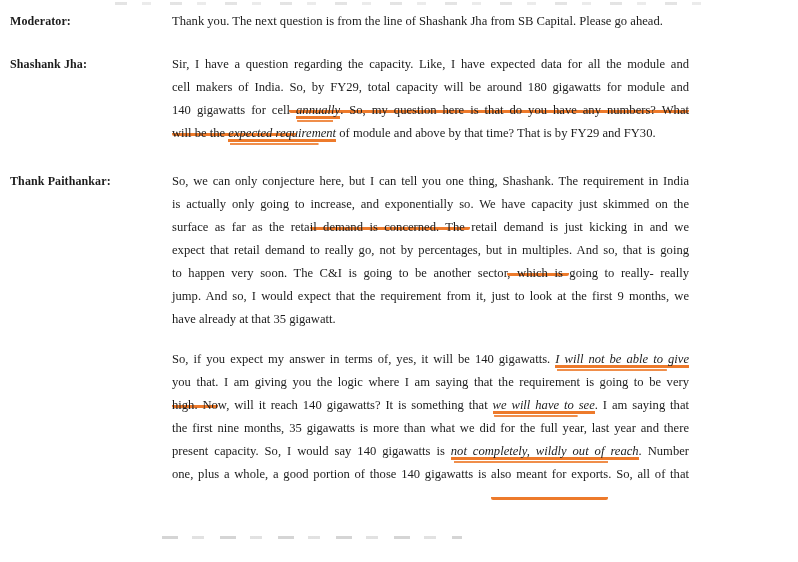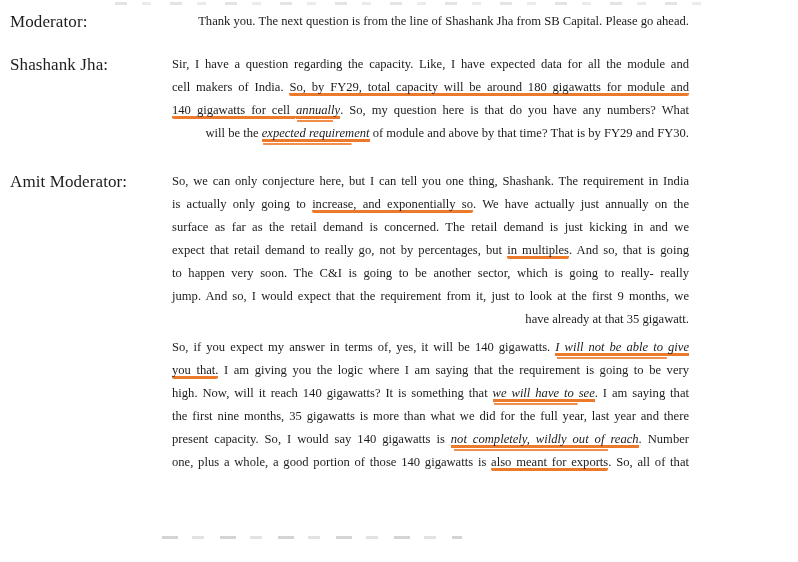--- a/index.html
+++ b/index.html
@@ -14,43 +14,43 @@
   }
   .page { padding: 10px 0 0 10px; position: relative; }
 
   .entry { display: flex; align-items: flex-start; }
   .entry.e1 { margin-top: 20px; }
   .entry.e2 { margin-top: 25px; }
 
   .speaker {
     flex: none;
     width: 162px;
-    font-weight: normal;
-    font-size: 17px;
+    font-weight: bold;
+    font-size: 12px;
     line-height: 23px;
     letter-spacing: 0.1px;
   }
 
   .content { flex: none; width: 517px; }
-  .paragraph + .paragraph { margin-top: 5px; }
+  .paragraph + .paragraph { margin-top: 17px; }
 
   .line {
     height: 23px;
     line-height: 23px;
-    text-align: right;
+    text-align: left;
     overflow: visible;
   }
   .line.j {
     text-align: justify;
     text-align-last: justify;
   }
 
   
   .u1 {
-    padding-bottom: 2px;
+    padding-bottom: 19px;
     background-image: linear-gradient(var(--ul), var(--ul));
     background-size: 100% 3px;
     background-position: 0 100%;
     background-repeat: no-repeat;
     border-radius: 2px;
   }
   
   .u2 {
     padding-bottom: 5px;
     background-image:
@@ -97,25 +97,25 @@
         <div class="content">
           <div class="paragraph">
             <div class="line j"><span>Sir, I have a question regarding the capacity. Like, I have expected data for all the module and</span></div>
             <div class="line j"><span>cell makers of India. </span><span class="u1">So, by FY29, total capacity will be around 180 gigawatts for module and</span></div>
             <div class="line j"><span class="u1">140 gigawatts for cell </span><span class="u2">annually</span><span>. So, my question here is that do you have any numbers? What</span></div>
             <div class="line"><span>will be the </span><span class="u2">expected requirement</span><span> of module and above by that time? That is by FY29 and FY30.</span></div>
           </div>
         </div>
       </div>
       <div class="entry e2">
-        <div class="speaker">Amit Moderator:</div>
+        <div class="speaker">Thank Paithankar:</div>
         <div class="content">
           <div class="paragraph">
             <div class="line j"><span>So, we can only conjecture here, but I can tell you one thing, Shashank. The requirement in India</span></div>
-            <div class="line j"><span>is actually only going to </span><span class="u1">increase, and exponentially so</span><span>. We have actually just annually on the</span></div>
+            <div class="line j"><span>is actually only going to </span><span class="u1">increase, and exponentially so</span><span>. We have capacity just skimmed on the</span></div>
             <div class="line j"><span>surface as far as the retail demand is concerned. The retail demand is just kicking in and we</span></div>
             <div class="line j"><span>expect that retail demand to really go, not by percentages, but </span><span class="u1">in multiples</span><span>. And so, that is going</span></div>
             <div class="line j"><span>to happen very soon. The C&amp;I is going to be another sector, which is going to really- really</span></div>
             <div class="line j"><span>jump. And so, I would expect that the requirement from it, just to look at the first 9 months, we</span></div>
             <div class="line"><span>have already at that 35 gigawatt.</span></div>
           </div>
           <div class="paragraph">
             <div class="line j"><span>So, if you expect my answer in terms of, yes, it will be 140 gigawatts. </span><span class="u2">I will not be able to give</span></div>
             <div class="line j"><span class="u1">you that.</span><span> I am giving you the logic where I am saying that the requirement is going to be very</span></div>
             <div class="line j"><span>high. Now, will it reach 140 gigawatts? It is something that </span><span class="u2">we will have to see</span><span>. I am saying that</span></div>

